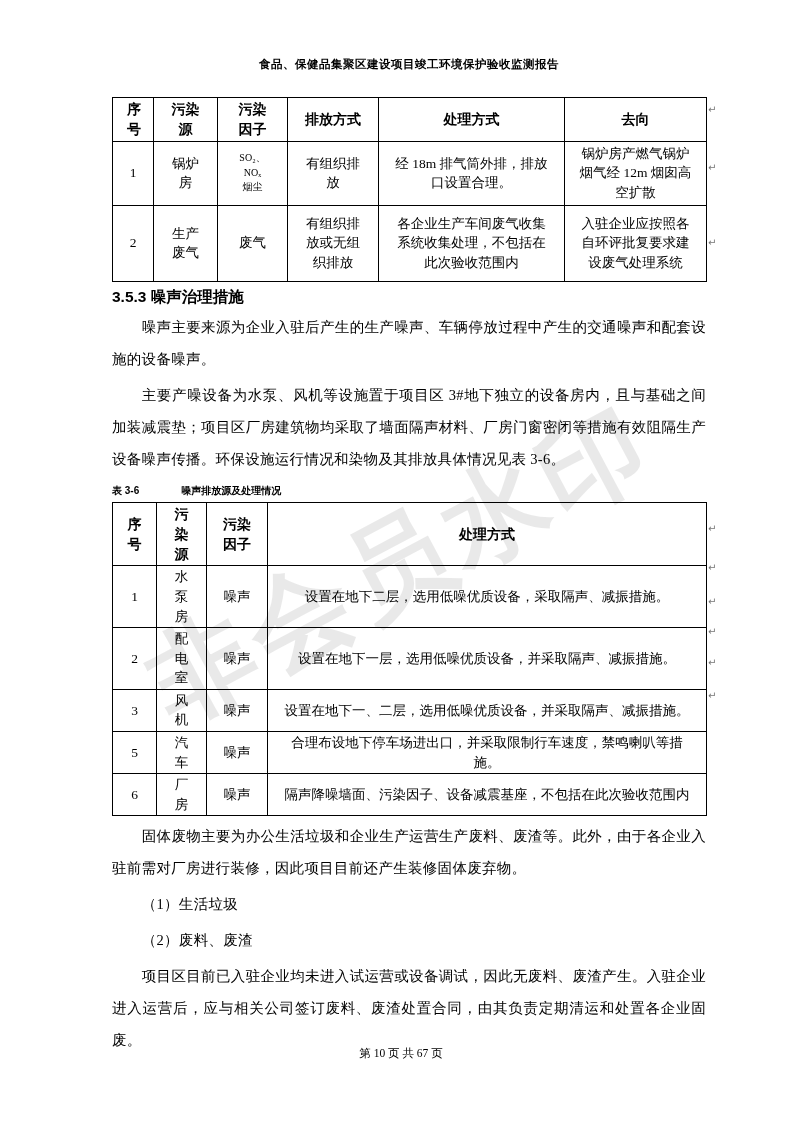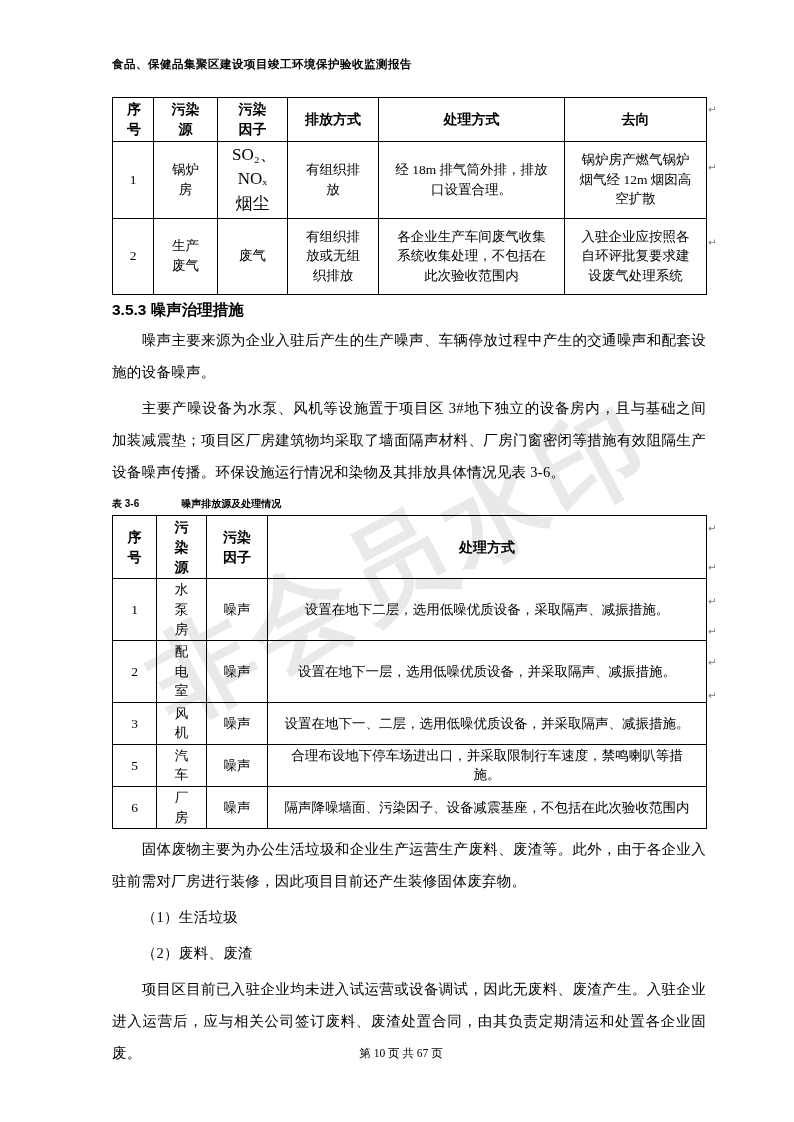--- a/index.html
+++ b/index.html
@@ -11,21 +11,21 @@
   }
   .watermark {
     position:absolute; left:70px; top:495px; width:660px; z-index:0;
     font-family:"Liberation Sans","DejaVu Sans",sans-serif;
     font-size:104px; font-weight:bold; letter-spacing:6px; white-space:nowrap;
     color:rgba(0,0,0,0.085); transform:rotate(-28deg); text-align:center;
     pointer-events:none;
   }
   .content { position:absolute; left:112px; top:0; width:594px; z-index:1; }
   .doc-header {
-    margin-top:57px; text-align:left; font-weight:bold; font-size:11.5px;
+    margin-top:57px; text-align:center; font-weight:bold; font-size:11.5px;
     font-family:"Liberation Sans","DejaVu Sans",sans-serif; letter-spacing:0.5px;
   }
   table { border-collapse:collapse; table-layout:fixed; width:594px; }
   td {
     border:1px solid #000; text-align:center; vertical-align:middle;
     font-size:13.5px; line-height:1.45; padding:1px 14px; white-space:pre-line;
     overflow:hidden;
   }
   .thead td { font-weight:bold; font-size:14px; font-family:"Liberation Sans","DejaVu Sans",sans-serif; }
   .tbl1 { margin-top:25px; }
@@ -88,21 +88,21 @@
           <td>序号</td>
           <td>污染源</td>
           <td>污染因子</td>
           <td>排放方式</td>
           <td>处理方式</td>
           <td>去向</td>
         </tr>
         <tr style="height:64px">
           <td>1</td>
           <td>锅炉房</td>
-          <td style="font-size:17px">SO₂、NOₓ
+          <td style="font-size:10px">SO₂、NOₓ
 烟尘</td>
           <td>有组织排放</td>
           <td>经 18m 排气筒外排，排放口设置合理。</td>
           <td>锅炉房产燃气锅炉烟气经 12m 烟囱高空扩散</td>
         </tr>
         <tr style="height:76px">
           <td>2</td>
           <td>生产废气</td>
           <td>废气</td>
           <td>有组织排放或无组织排放</td>

